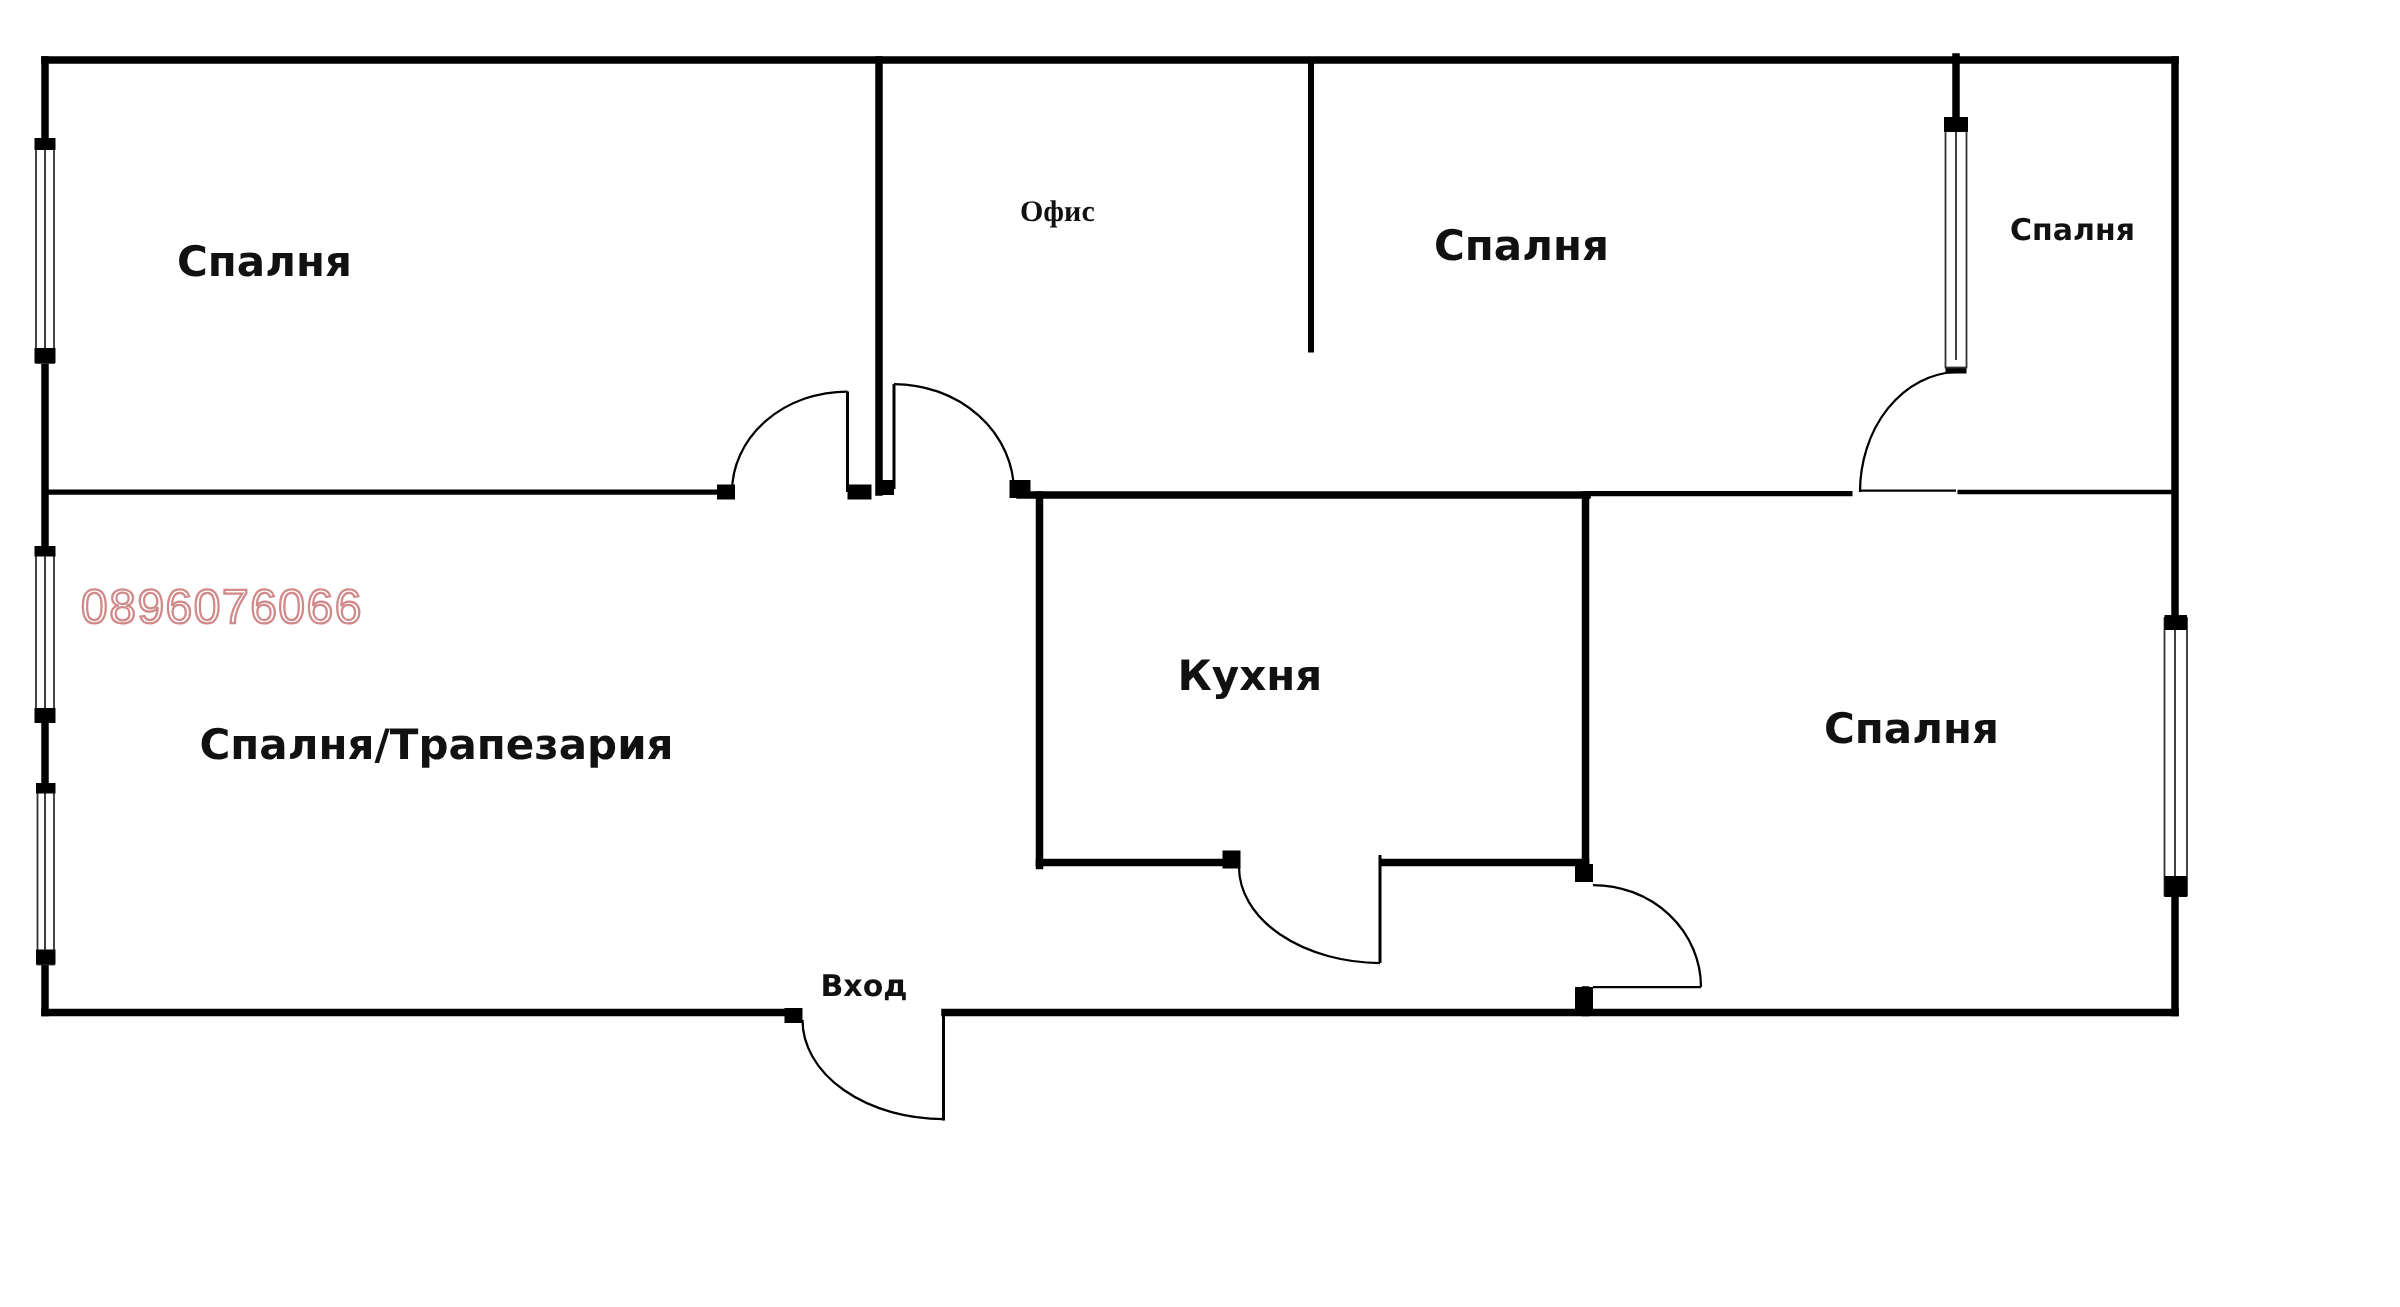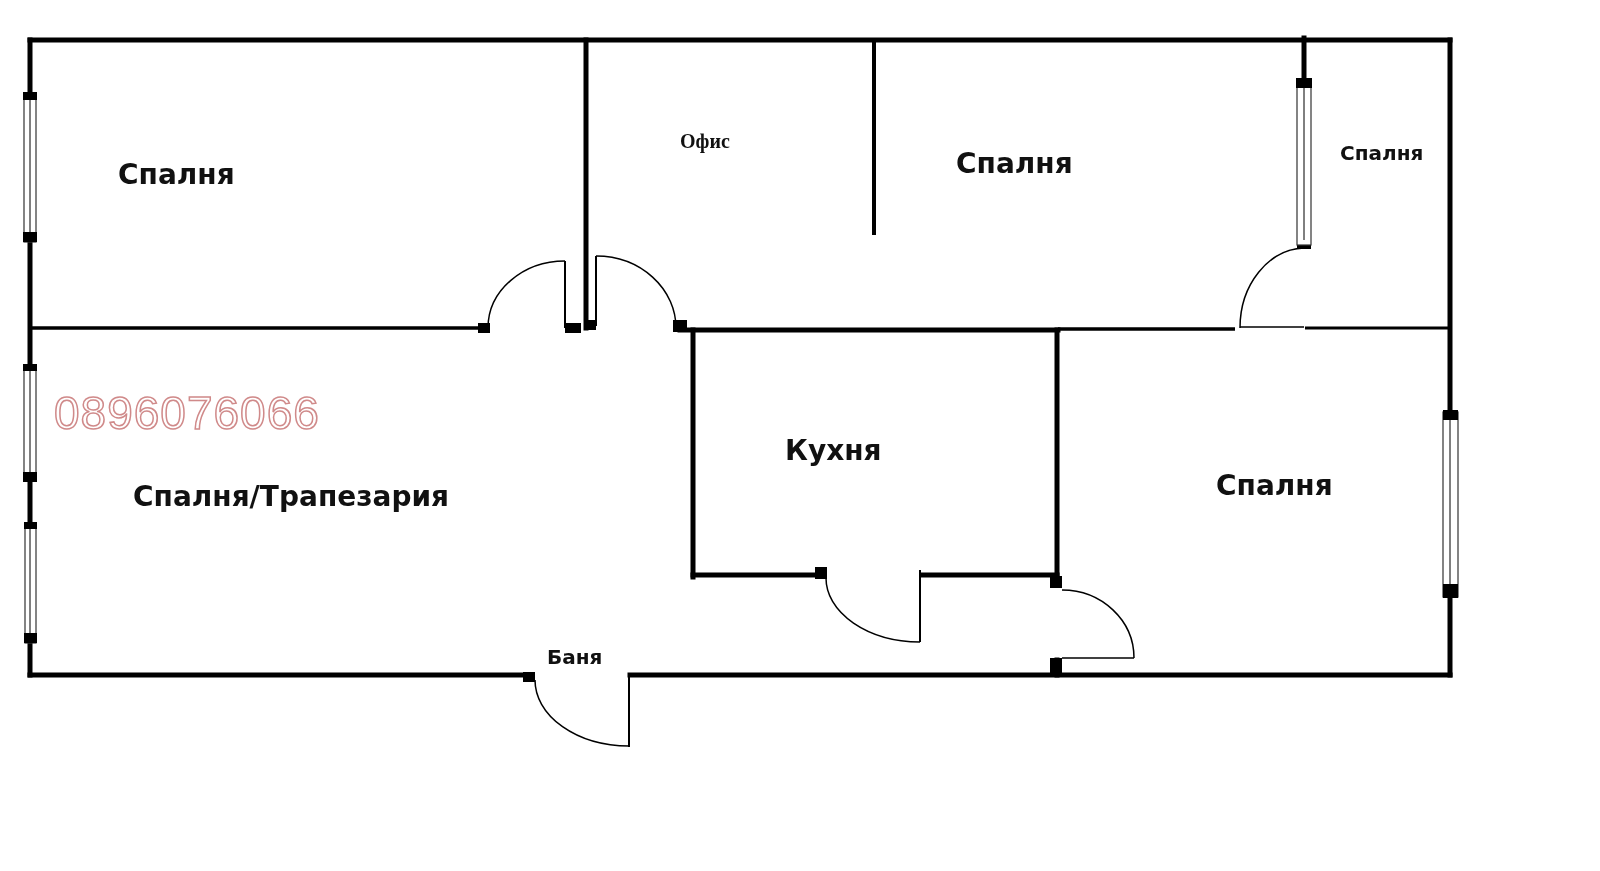--- a/index.html
+++ b/index.html
@@ -6,21 +6,21 @@
     body { width: 1600px; height: 871px; position: relative; overflow: hidden; font-family: "DejaVu Sans", sans-serif; }
     #plan { position: absolute; left: 0; top: 0; width: 1600px; height: 871px; }
     .wall { stroke: #000; stroke-width: 5; fill: none; stroke-linecap: square; }
     .thin { stroke: #000; stroke-width: 2; fill: none; }
     .arc { stroke: #000; stroke-width: 1.5; fill: none; }
     .jamb { fill: #000; }
     .win-frame { fill: #fff; stroke: #333; stroke-width: 1.2; }
     .label { position: absolute; font-family: "DejaVu Sans", sans-serif; font-weight: bold; color: #111; white-space: nowrap; }
     .lbl-lg { font-size: 28px; }
     .lbl-md { font-size: 20px; }
-    .watermark { position: absolute; left: 54px; top: 386px; font-family: "Liberation Sans", sans-serif; font-size: 46px; letter-spacing: 1px; color: transparent; -webkit-text-stroke: 1.5px #d08a8a; white-space: nowrap; }
+    .watermark { position: absolute; left: 54px; top: 386px; font-family: "Liberation Sans", sans-serif; font-size: 32px; letter-spacing: 1px; color: transparent; -webkit-text-stroke: 1.5px #d08a8a; white-space: nowrap; }
   </style>
 </head>
 <body>
 
 <svg id="plan" viewBox="0 0 1600 871" xmlns="http://www.w3.org/2000/svg">
 
   <g>
     <line class="wall" x1="30" y1="40" x2="1450" y2="40"></line>
     <line class="wall" x1="1450" y1="40" x2="1450" y2="675"></line>
     <line class="wall" x1="30" y1="40" x2="30" y2="675"></line>
@@ -110,13 +110,13 @@
 
 <div class="watermark">0896076066</div>
 
 <div class="label lbl-lg" style="left:118px; top:158px;">Спалня</div>
 <div class="label lbl-md" style="left:680px; top:130px;font-family:Liberation Serif, serif;">Офис</div>
 <div class="label lbl-lg" style="left:956px; top:147px;">Спалня</div>
 <div class="label lbl-md" style="left:1340px; top:141px;">Спалня</div>
 <div class="label lbl-lg" style="left:133px; top:480px;">Спалня/Трапезария</div>
 <div class="label lbl-lg" style="left:785px; top:434px;">Кухня</div>
 <div class="label lbl-lg" style="left:1216px; top:469px;">Спалня</div>
-<div class="label lbl-md" style="left:547px; top:645px;">Баня</div>
+<div class="label lbl-md" style="left:547px; top:645px;">Вход</div>
 
 </body></html>

